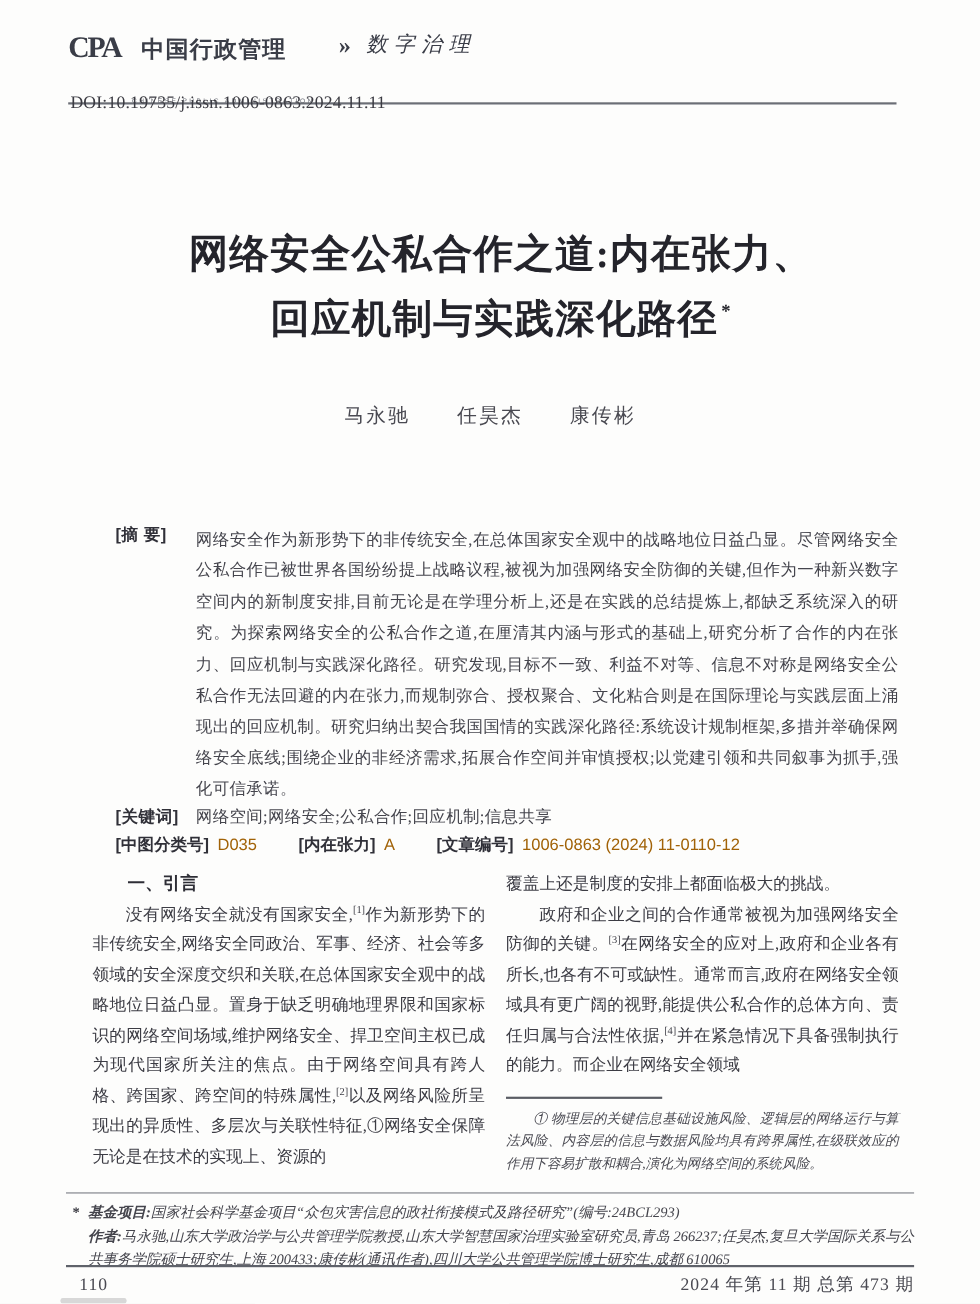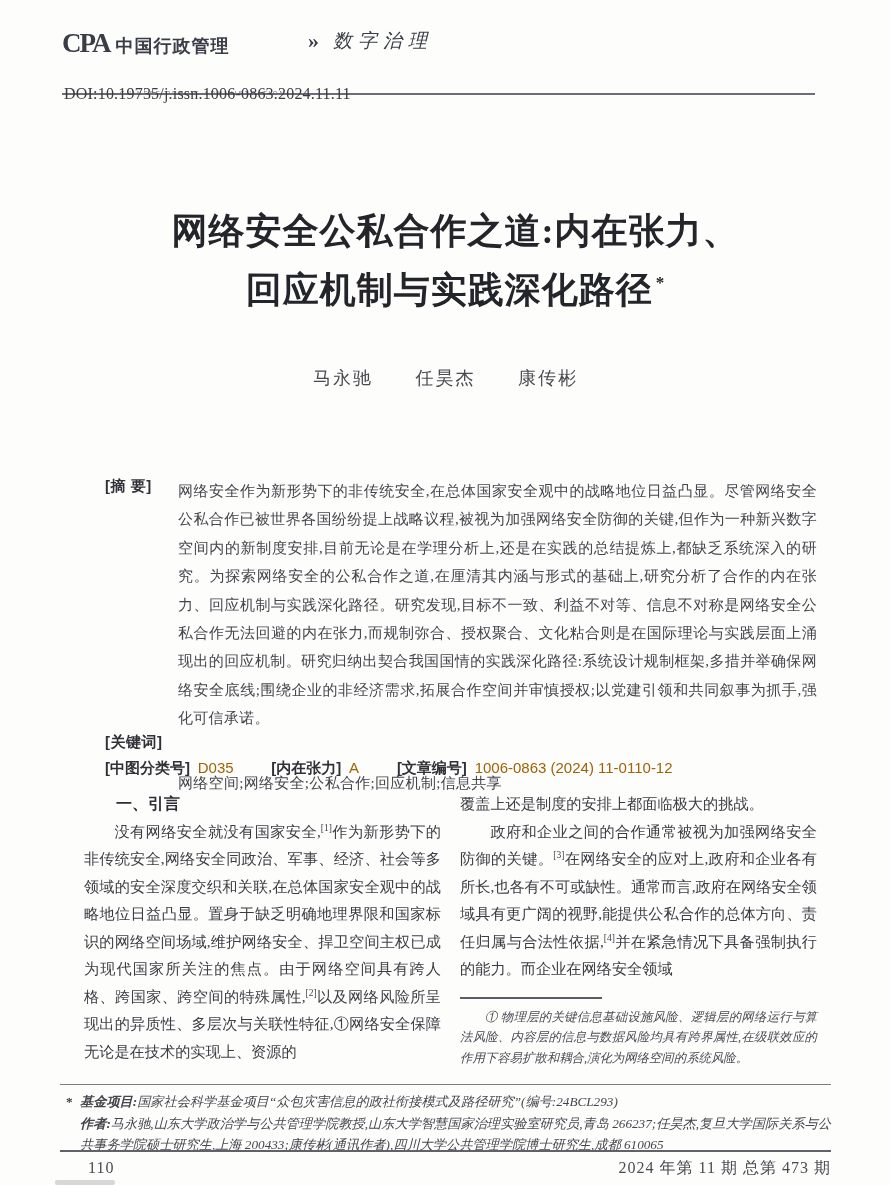--- a/index.html
+++ b/index.html
@@ -17,21 +17,21 @@
   .header{position:absolute;top:30px;left:62px;width:753px;}
   .header-row{display:flex;align-items:flex-start;}
   .logo-block{display:flex;flex-direction:column;gap:31px;}
   .logo-line{display:flex;align-items:baseline;}
   .logo-acronym{
     font-family:"Liberation Serif","DejaVu Serif",serif;
     font-weight:bold;font-size:27px;letter-spacing:-2px;color:#3a3d47;line-height:1;
   }
   .logo-cn{
     font-family:"Liberation Sans","DejaVu Sans",sans-serif;
-    font-weight:bold;font-size:18px;color:#3a3d47;letter-spacing:1px;line-height:1;margin-left:6px;
+    font-weight:bold;font-size:21px;color:#3a3d47;letter-spacing:1px;line-height:1;margin-left:19px;
   }
   .logo-caption{
     font-family:"Liberation Sans","DejaVu Sans",sans-serif;
     font-size:6px;letter-spacing:2.2px;color:#6a6d76;margin:2px 0 0 58px;line-height:1;
   }
   .chevrons{
     font-weight:bold;font-size:22px;color:#3a3d47;margin:0 14px 0 22px;line-height:1;
   }
   .section-name{
     font-size:19px;color:#3a3d47;font-style:italic;letter-spacing:6px;line-height:1.15;
@@ -57,21 +57,21 @@
   .absrow{position:absolute;left:105px;width:712px;display:flex;}
   .abs-label{
     flex:0 0 73px;font-family:"Liberation Sans","DejaVu Sans",sans-serif;
     font-weight:bold;font-size:15px;color:#303038;letter-spacing:.5px;white-space:nowrap;
   }
   .abs-text{
     flex:1;font-size:15px;line-height:28.4px;color:#45454d;text-align:justify;letter-spacing:.3px;
   }
   .abstract{top:477px;}
   .keywords{top:733px;}
-  .keywords .abs-text{line-height:20px;margin-top:40px;}
+  .keywords .abs-text{line-height:20px;}
   .classif{
     position:absolute;top:759px;left:105px;width:712px;
     font-size:15px;color:#3d3d45;white-space:nowrap;
   }
   .classif .pair{margin-right:34px;}
   .classif .clabel{font-family:"Liberation Sans","DejaVu Sans",sans-serif;font-weight:bold;color:#303038;}
   .classif .cvalue{font-family:"Liberation Sans","DejaVu Sans",sans-serif;color:#a16207;margin-left:4px;}
 
   
   .col{position:absolute;top:790px;width:357px;font-size:15.2px;line-height:27.5px;color:#3c3c44;text-align:justify;}
@@ -96,21 +96,21 @@
   .fund .row1{display:flex;}
   .fund .star{flex:0 0 14px;font-style:normal;font-weight:bold;color:#3a3a42;}
   .fund .flabel{font-weight:bold;}
   .fund .row2{margin-left:14px;text-align:justify;}
   .footer-rule{position:absolute;top:1150px;left:60px;width:771px;border-top:2px solid #5f626a;}
   .footer{
     position:absolute;top:1158px;left:60px;width:771px;
     display:flex;justify-content:space-between;align-items:baseline;
     font-size:16px;color:#4a4a52;
   }
-  .footer .pageno{margin-left:28px;letter-spacing:1px;}
+  .footer .pageno{margin-left:12px;letter-spacing:1px;}
   .footer .issue{letter-spacing:1px;}
   .artifact{position:absolute;left:55px;top:1180px;width:60px;height:5px;background:#b9b9b9;border-radius:2px;opacity:.55;}
 </style>
 </head>
 <body>
 
 <div class="page">
 
   <div class="header">
     <div class="header-row">

